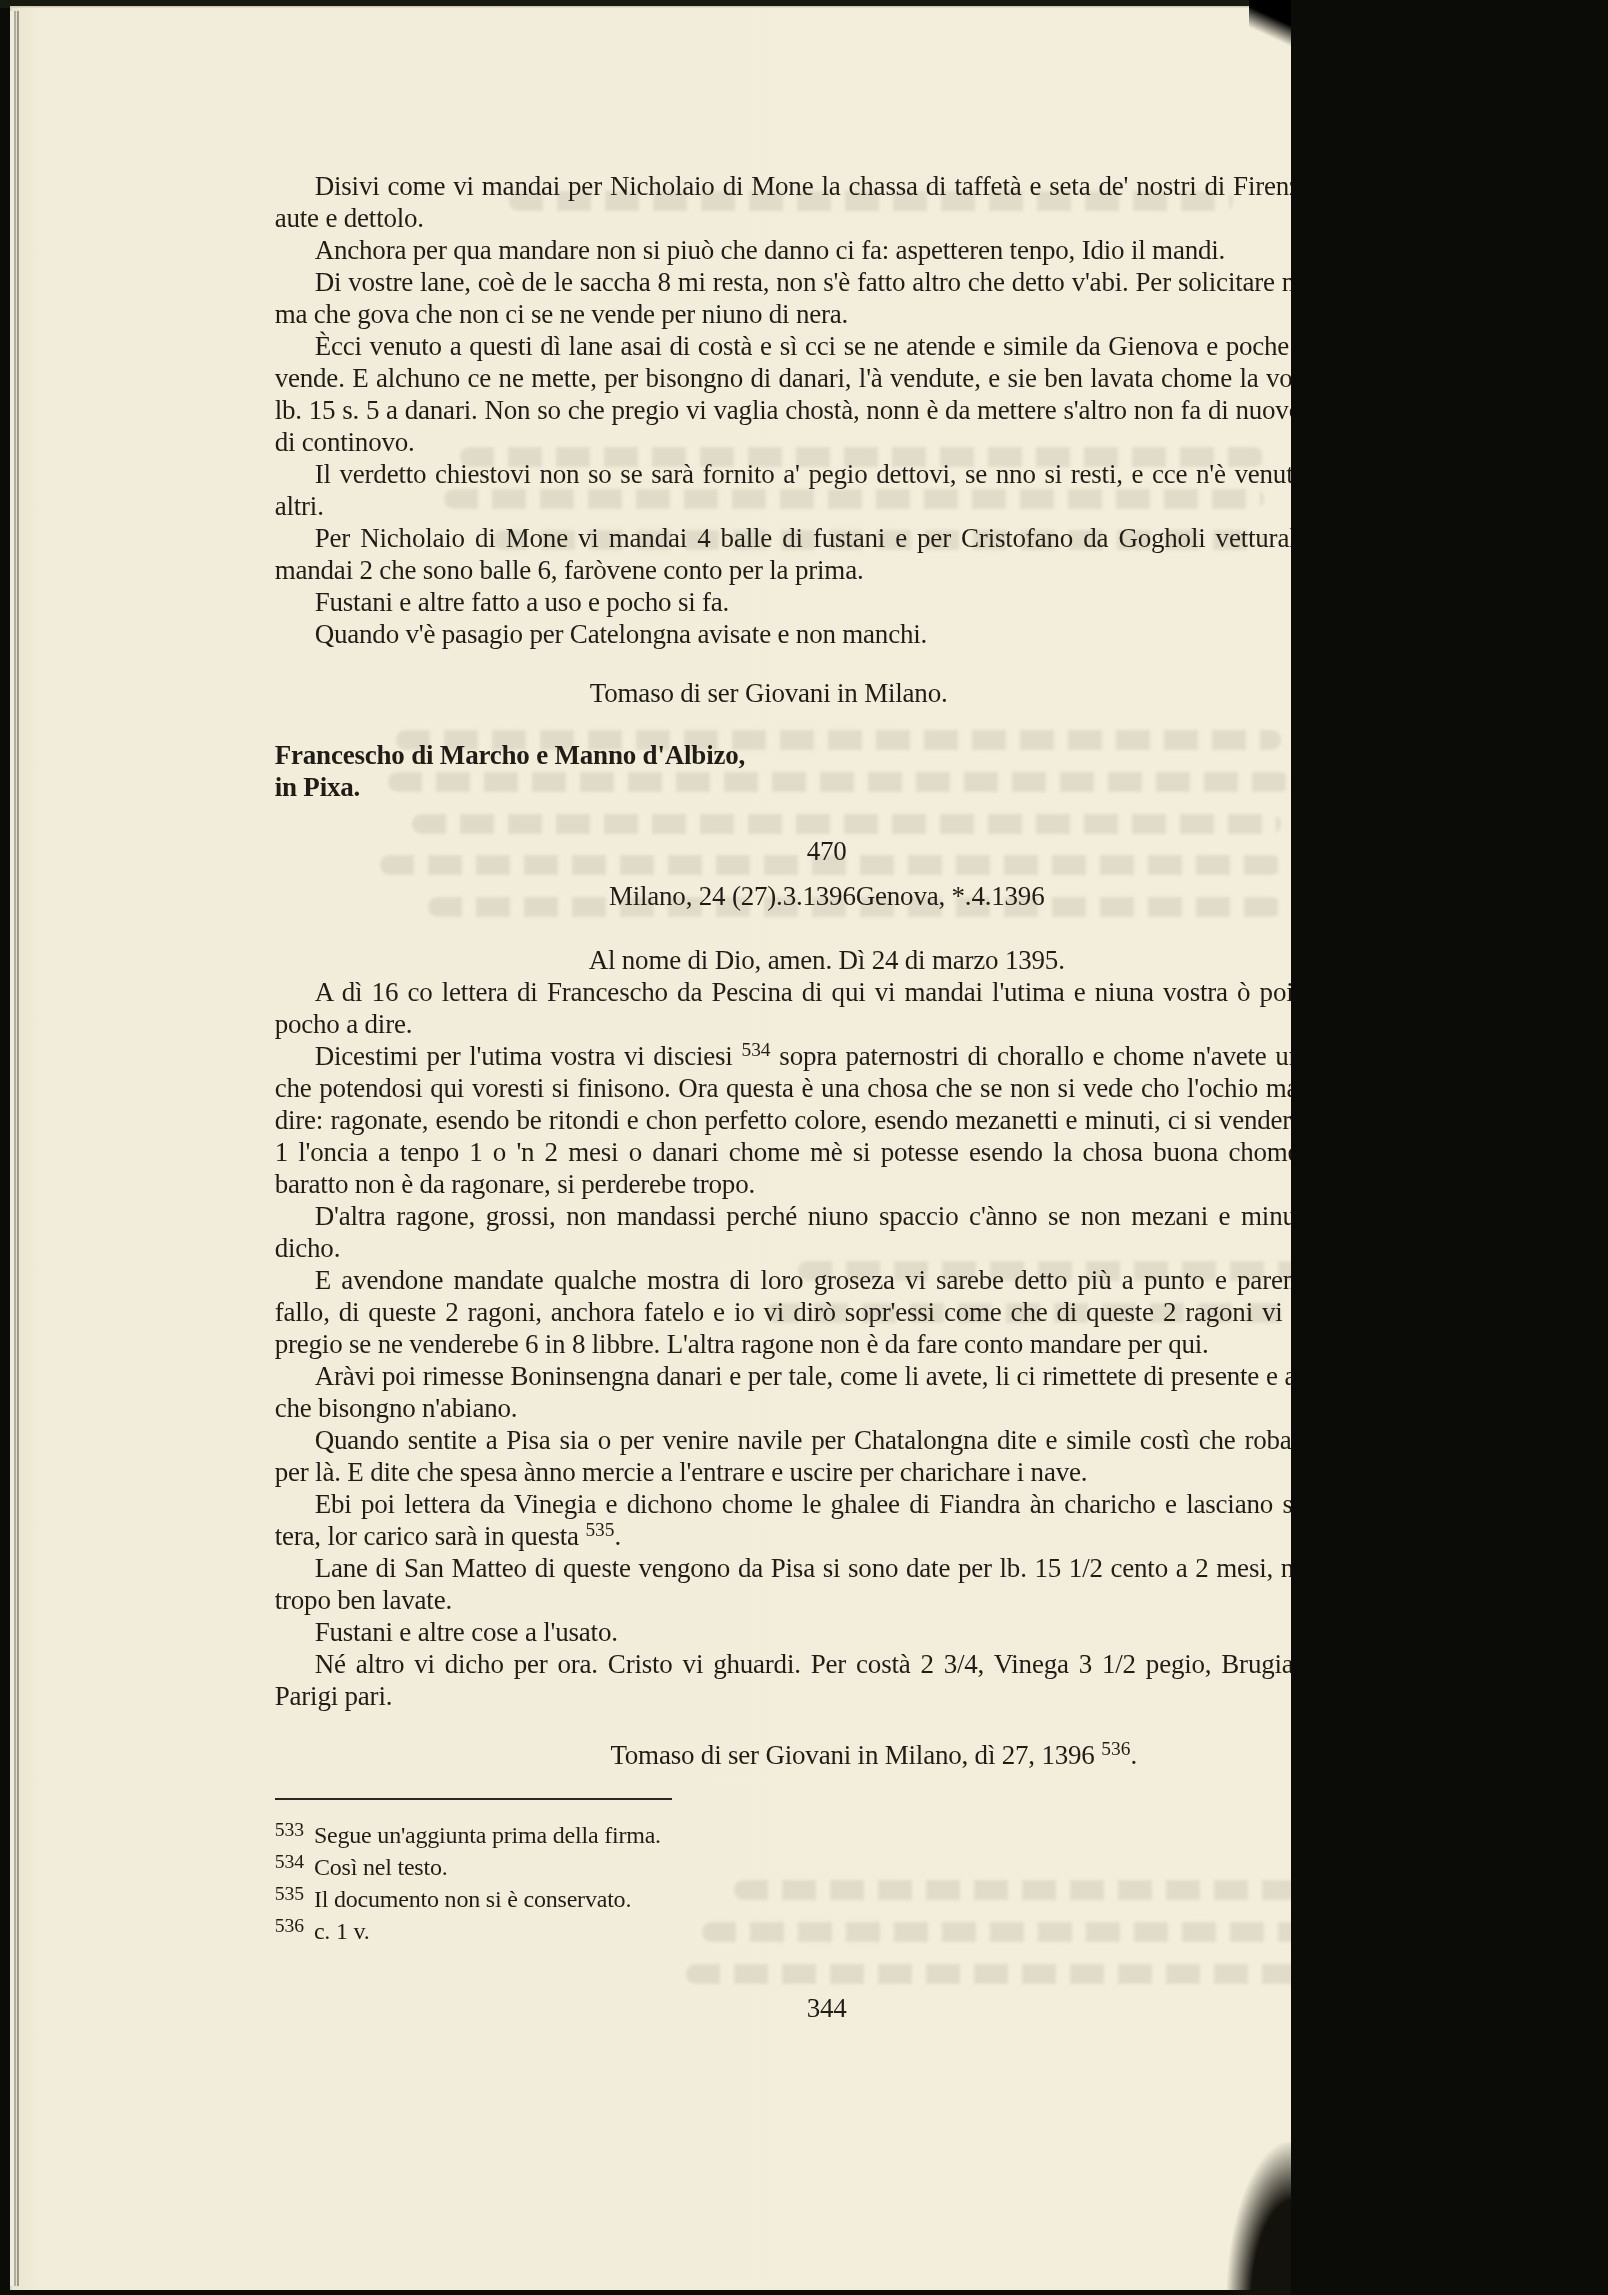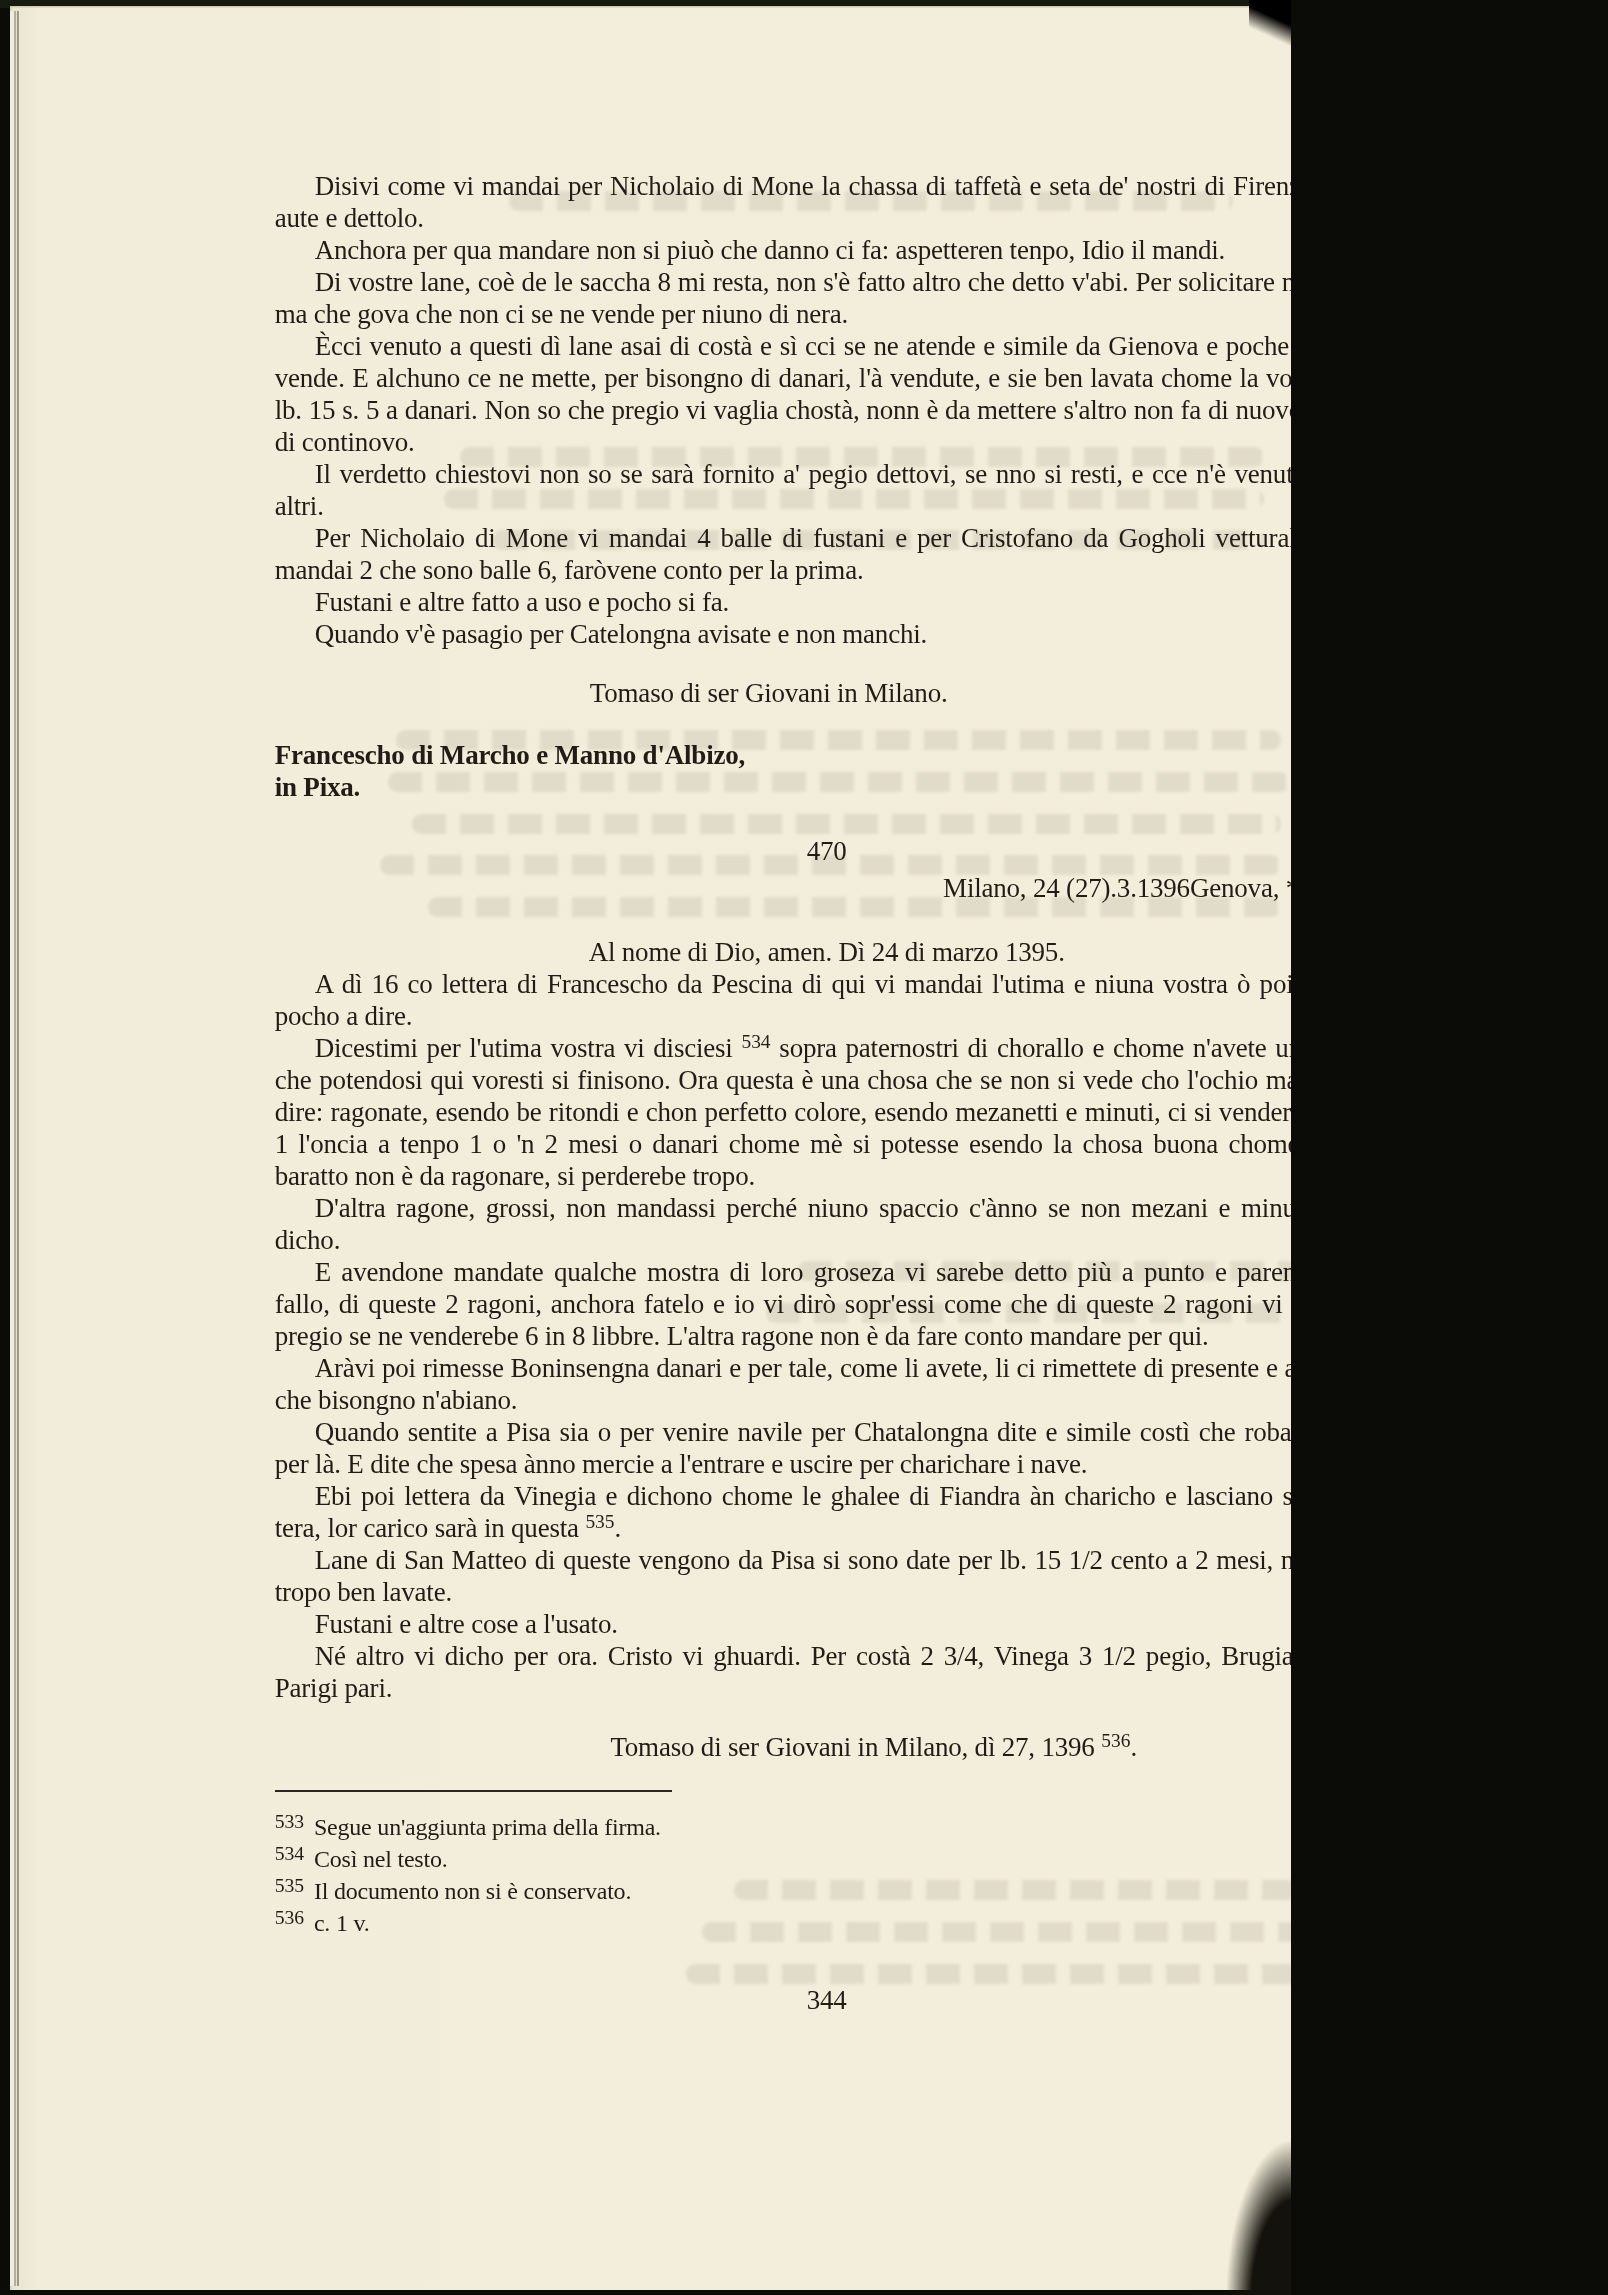--- a/index.html
+++ b/index.html
@@ -24,21 +24,21 @@
   .scratch{position:absolute;left:1317px;top:2162px;width:1.6px;height:88px;background:#b9b295;
          transform:rotate(8deg);opacity:.8;}
 
   .textblock{position:absolute;left:265px;top:0;width:1104px;padding-top:164px;
          font-size:27px;line-height:32px;letter-spacing:-0.2px;}
   .paras p{margin:0;text-indent:40px;text-align:justify;}
   sup{font-size:0.72em;line-height:0;vertical-align:0.45em;letter-spacing:0;}
   .sig1{text-align:center;margin-top:27px;transform:translateX(-58px);}
   .address{margin-top:30px;font-weight:bold;}
   .letter-number{text-align:center;margin-top:32px;}
-  .dateline{display:flex;justify-content:flex-end;margin-top:5px;}
+  .dateline{display:flex;justify-content:center;margin-top:13px;}
   .salutation{text-align:center;margin-top:32px;}
   .sig2{margin-top:24px;text-align:center;transform:translateX(47px);}
   .footnote-rule{margin-top:27px;width:397px;border-top:2.4px solid #2b2720;}
   .footnotes{margin-top:19px;font-size:24px;}
   .footnote{line-height:32px;}
   .footnote sup{font-size:0.82em;vertical-align:0.4em;margin-right:9.7px;}
   .page-number{text-align:center;margin-top:45px;}
 
   
   .smudge{position:absolute;height:19.3px;border-radius:9.7px;filter:blur(1.6px);opacity:.13;

